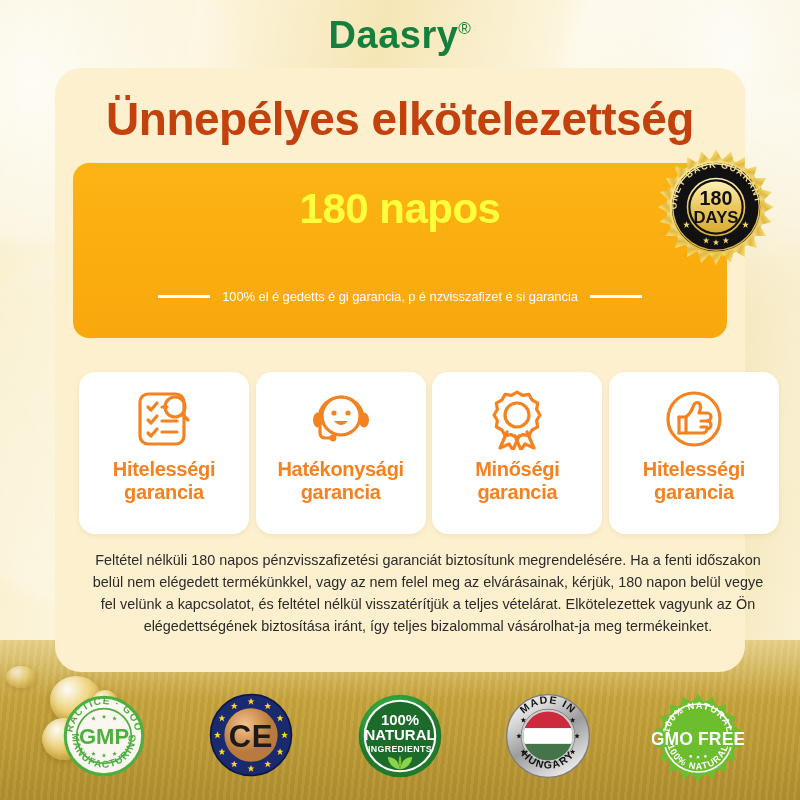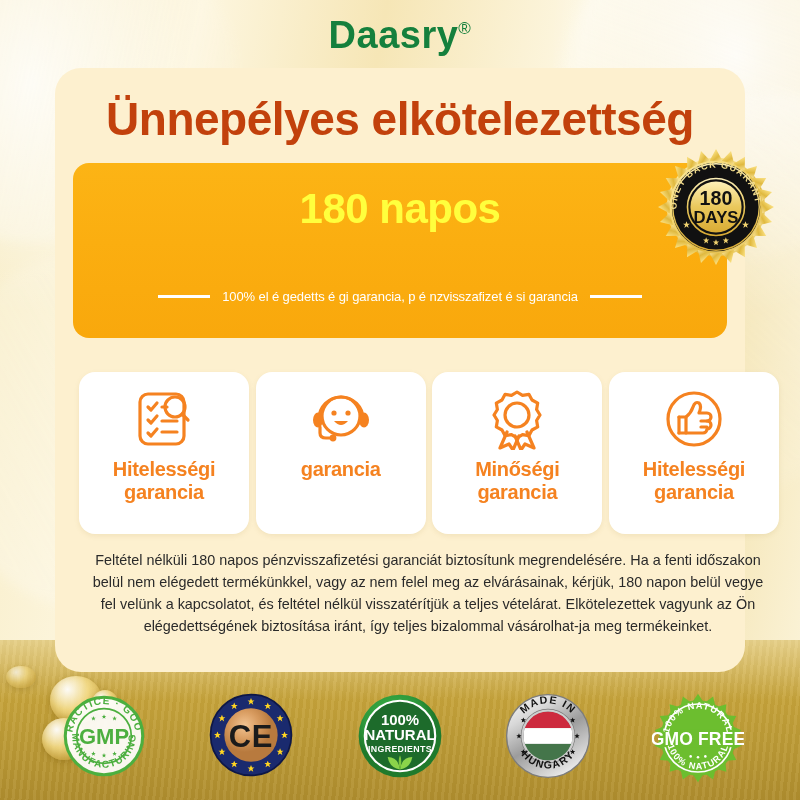--- a/index.html
+++ b/index.html
@@ -259,20 +259,21 @@
         <ellipse cx="9" cy="31" rx="5" ry="7.5" fill="#f58220" stroke="none"></ellipse>
         <ellipse cx="55" cy="31" rx="5" ry="7.5" fill="#f58220" stroke="none"></ellipse>
         <circle cx="25" cy="24" r="2.6" fill="#f58220" stroke="none"></circle>
         <circle cx="39" cy="24" r="2.6" fill="#f58220" stroke="none"></circle>
         <path d="M25 32 q7 8 14 0 z" fill="#f58220" stroke="none"></path>
         <path d="M11 38 v6 q0 5 6 5 h4"></path>
         <circle cx="24" cy="49" r="3.4" fill="#f58220" stroke="none"></circle>
       </svg>
     </div>
     <div class="card-label">
+      <div>Hatékonysági</div>
       <div>garancia</div>
     </div>
   </div>
 
   <div class="card">
     <div class="card-icon">
       <svg width="60" height="62" viewBox="0 0 60 62" fill="none" stroke="#f58220" stroke-width="3.2" stroke-linecap="round" stroke-linejoin="round">
         <path d="M30 4 l5.5 3.4 6.4-1.1 3.1 5.7 5.7 3.1 -1.1 6.4 3.4 5.5 -3.4 5.5 1.1 6.4 -5.7 3.1 -3.1 5.7 -6.4-1.1 -5.5 3.4 -5.5-3.4 -6.4 1.1 -3.1-5.7 -5.7-3.1 1.1-6.4 -3.4-5.5 3.4-5.5 -1.1-6.4 5.7-3.1 3.1-5.7 6.4 1.1 z"></path>
         <circle cx="30" cy="27" r="12"></circle>
         <path d="M20 44 l-7 16 9-4 4 6 6-14"></path>

